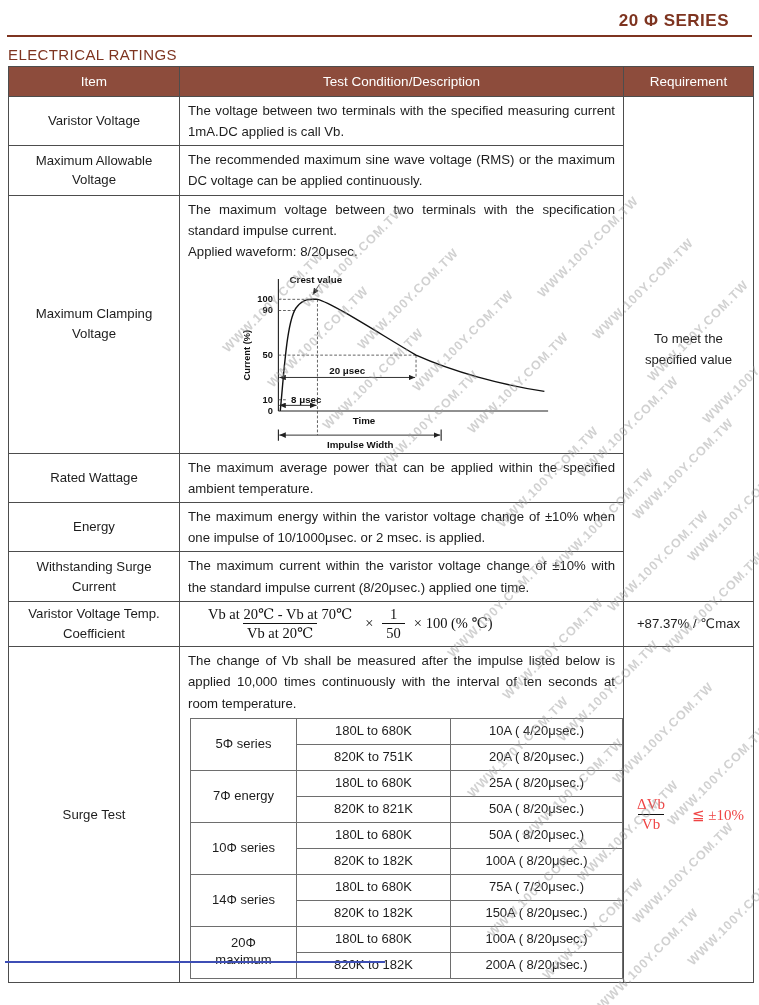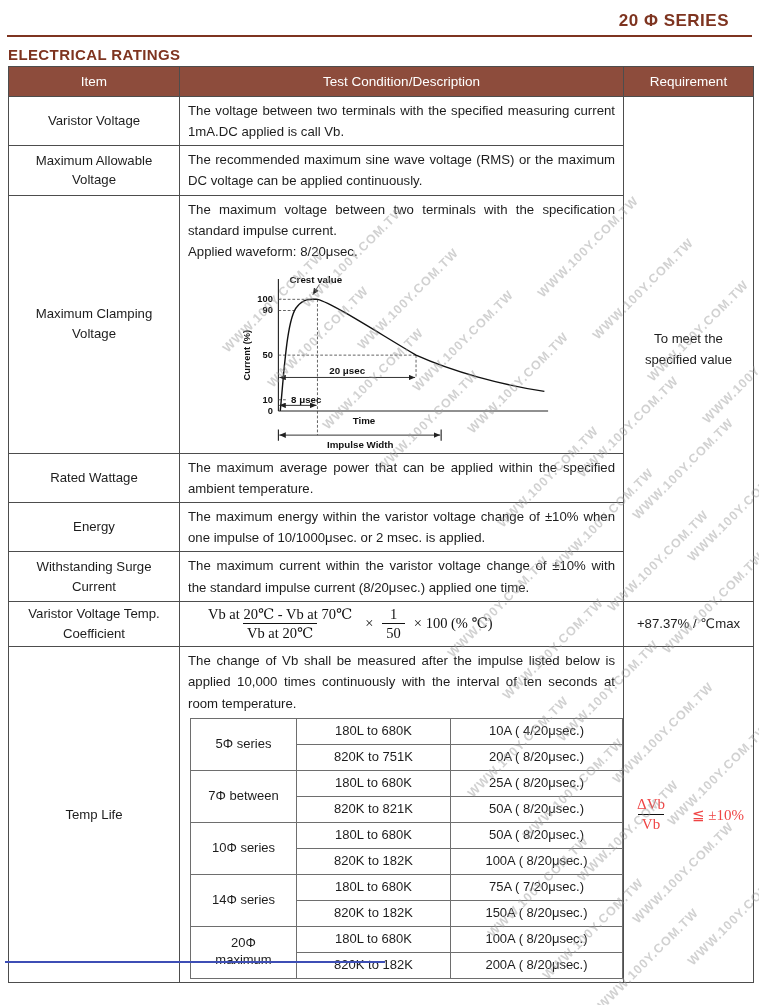--- a/index.html
+++ b/index.html
@@ -4,21 +4,21 @@
 <title>20 Φ SERIES — Electrical Ratings</title>
 <style>
   html,body{margin:0;padding:0;background:#fff;}
   .page{position:relative;width:759px;height:1005px;background:#fff;overflow:hidden;
         font-family:"Liberation Sans","DejaVu Sans",sans-serif;color:#1d1d1d;}
 
   
   .series-title{position:absolute;top:11px;right:30px;font-size:17px;font-weight:bold;
                 color:#7e3420;letter-spacing:.5px;z-index:2;}
   .title-rule{position:absolute;top:35px;left:7px;right:7px;height:2px;background:#7e3420;z-index:2;}
-  .section-title{position:absolute;top:46px;left:8px;font-size:15px;font-weight:bold;
+  .section-title{position:absolute;top:46px;left:8px;font-size:15px;font-weight:normal;
                  color:#7e3420;letter-spacing:.4px;z-index:2;}
 
   
   table.main{position:absolute;top:66px;left:8px;border-collapse:collapse;table-layout:fixed;
              width:745px;z-index:1;}
   .main th,.main td{border:1px solid #4d4d4d;}
   .main thead th{background:#8d4c3c;color:#fff;font-weight:normal;font-size:13.5px;
                  height:27px;text-align:center;}
   td.item{text-align:center;font-size:13.2px;padding:2px 6px;line-height:1.5;vertical-align:middle;}
   td.desc{text-align:justify;font-size:13.2px;padding:3px 8px;line-height:1.6;vertical-align:middle;}
@@ -168,41 +168,41 @@
             <span class="frac">
               <span class="fnum">1</span>
               <span class="fden">50</span>
             </span>
             <span>× 100 (% ℃)</span>
           </div>
         </td>
         <td class="req">+87.37% / ℃max</td>
       </tr>
       <tr class="r8">
-        <td class="item">Temp Life</td>
+        <td class="item">Surge Test</td>
         <td class="desc top">
           <div class="para">The change of Vb shall be measured after the impulse listed below is applied 10,000 times continuously with the interval of ten seconds at room temperature.</div>
           <table class="surge">
             <colgroup>
                 <col style="width:106px">
                 <col style="width:154px">
                 <col style="width:172px">
               </colgroup>
             <tbody>
               <tr>
                 <td rowspan="2">5Φ series</td>
                 <td>180L to 680K</td>
                 <td>10A ( 4/20μsec.)</td>
               </tr>
               <tr>
                 <td>820K to 751K</td>
                 <td>20A ( 8/20μsec.)</td>
               </tr>
               <tr>
-                <td rowspan="2">7Φ between</td>
+                <td rowspan="2">7Φ energy</td>
                 <td>180L to 680K</td>
                 <td>25A ( 8/20μsec.)</td>
               </tr>
               <tr>
                 <td>820K to 821K</td>
                 <td>50A ( 8/20μsec.)</td>
               </tr>
               <tr>
                 <td rowspan="2">10Φ series</td>
                 <td>180L to 680K</td>

